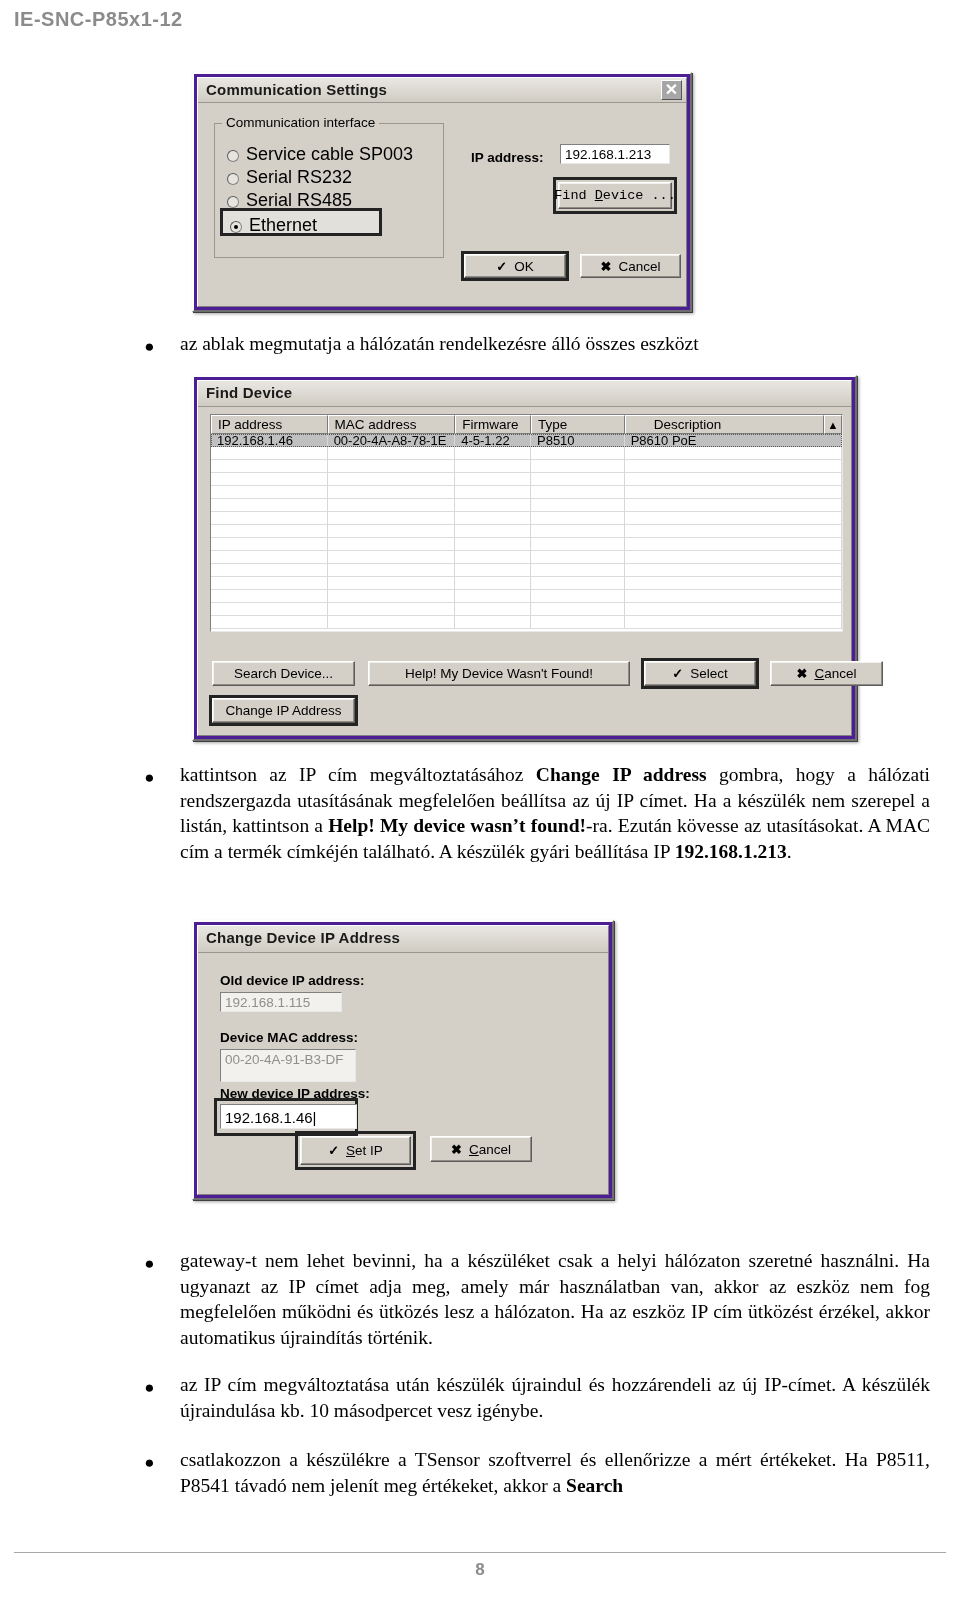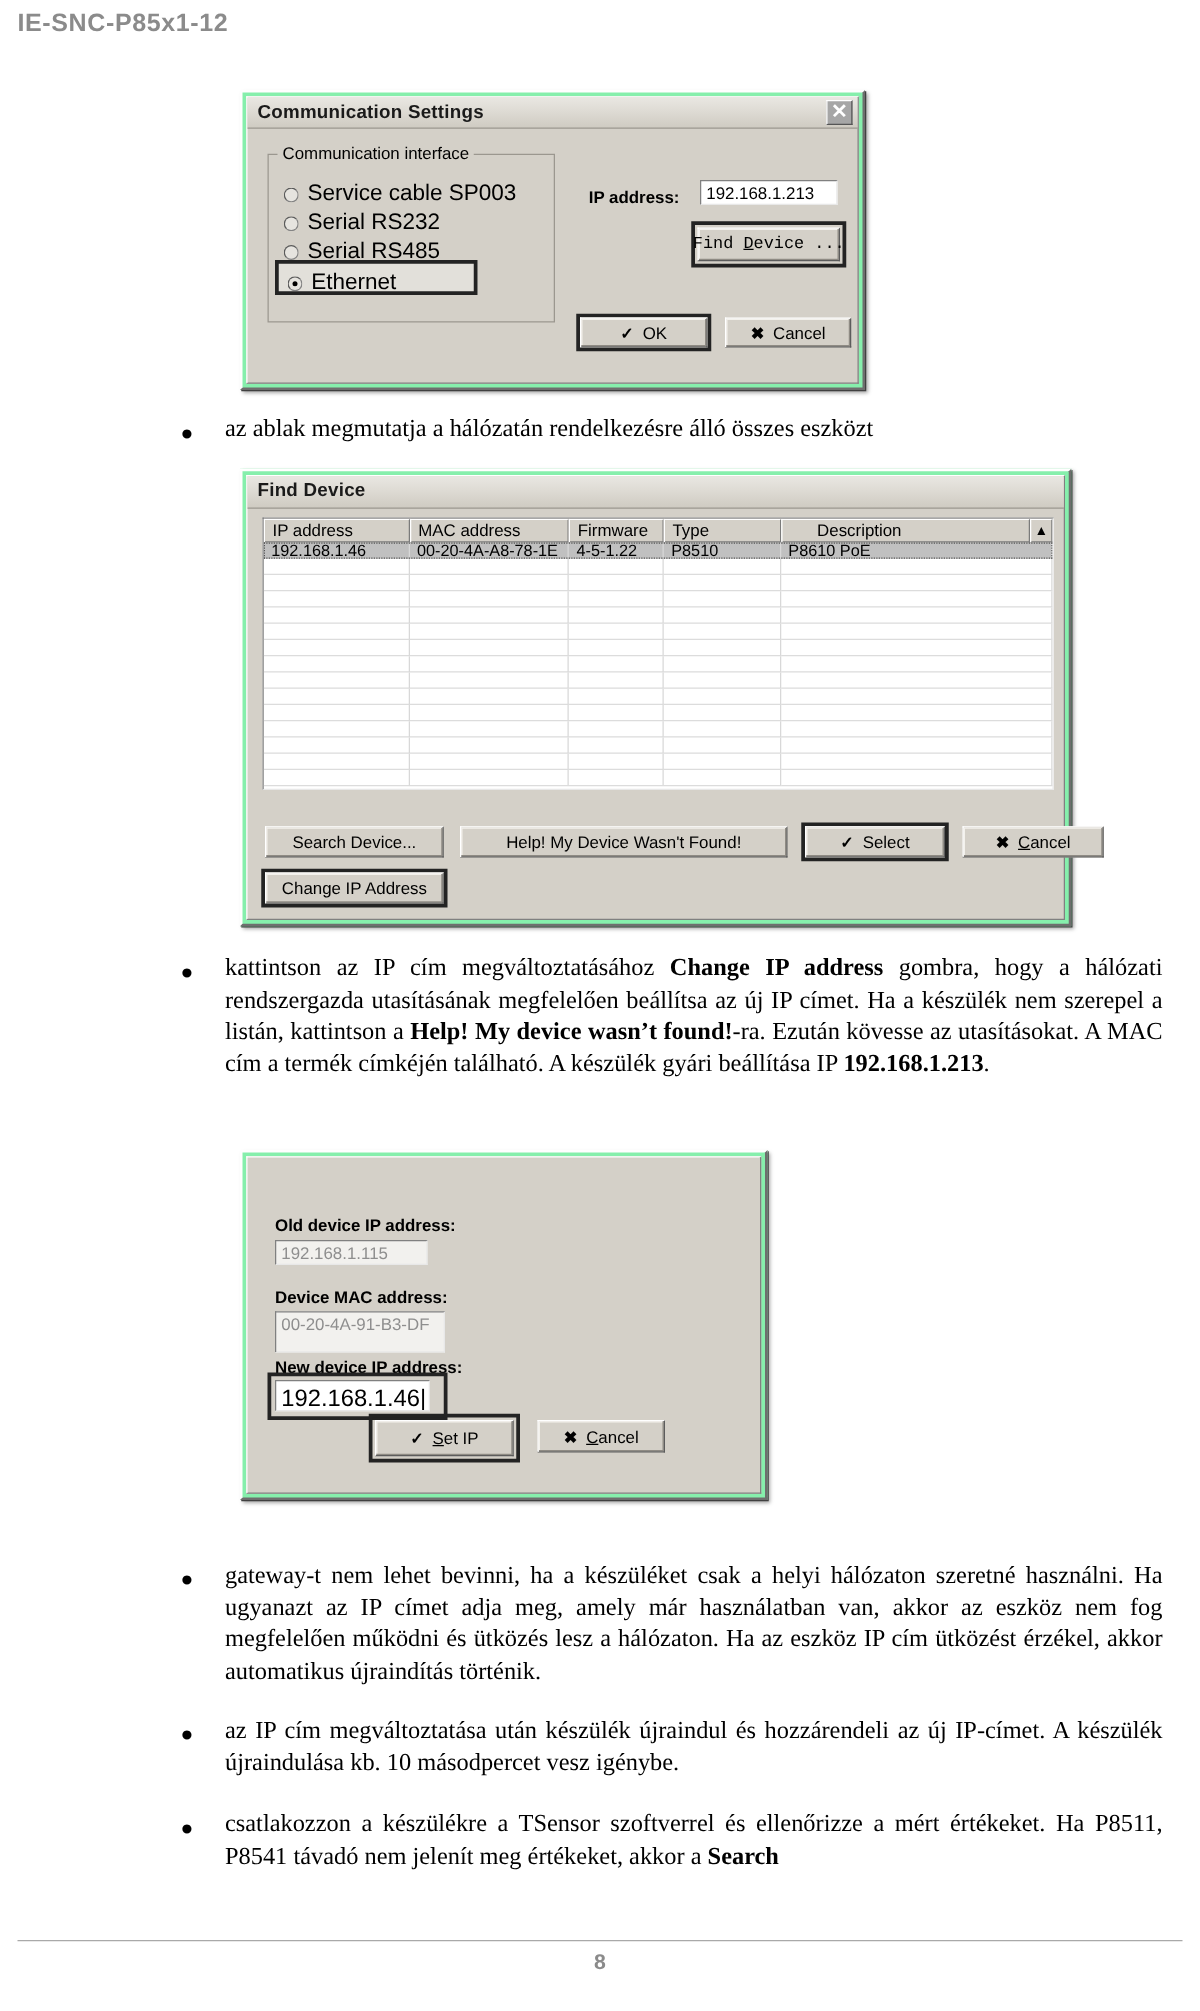--- a/index.html
+++ b/index.html
@@ -39,21 +39,21 @@
     position:absolute; left:0; top:3px;
     width:19px; text-align:center; font-size:17px; line-height:25px;
   }
   .bullet-block .btext { display:block; margin-left:40px; }
   .just { text-align:justify; text-justify:inter-word; }
   b, .b { font-weight:bold; }
 
   
   .dlg {
     position:absolute;
-    background:#86efac;
+    background:#4c1d95;
     border:2px solid #ffffff;
     border-right-color:#6e6e6e; border-bottom-color:#6e6e6e;
     box-shadow:1px 1px 0 #404040, 2px 2px 3px rgba(0,0,0,.35);
     font-family:"Liberation Sans", sans-serif;
     color:#000;
     padding:3px;
   }
   .dlg-inner {
     border:1px solid #ffffff;
     border-right-color:#808080; border-bottom-color:#808080;
@@ -390,30 +390,33 @@
 </div>
 
 <div class="bullet-block just" style="left:140px; top:762px; width:790px;">
   <span class="bullet">●</span>
   <span class="btext"><span>kattintson az IP cím megváltoztatásához </span><b>Change IP address</b><span> gombra, hogy a hálózati rendszergazda utasításának megfelelően beállítsa az új IP címet. Ha a készülék nem szerepel a listán, kattintson a </span><b>Help! My device wasn’t found!</b><span>-ra. Ezután kövesse az utasításokat. A MAC cím a termék címkéjén található. A készülék gyári beállítása IP </span><b>192.168.1.213</b><span>.</span></span>
 </div>
 
 <div class="dlg" style="left:192px; top:920px; width:422px; height:280px;">
   <div class="dlg-inner">
 
+    <div class="titlebar" style="height:27px;">
+      <span class="title">Change Device IP Address</span>
+    </div>
 
     <span class="lbl" style="left:22px; top:47px;">Old device IP address:</span>
     <div class="field readonly" style="left:22px; top:66px; width:122px; height:20px;">192.168.1.115</div>
 
     <span class="lbl" style="left:22px; top:104px;">Device MAC address:</span>
     <div class="field readonly" style="left:22px; top:123px; width:136px; height:33px;">00-20-4A-91-B3-DF</div>
 
     <span class="lbl" style="left:22px; top:160px;">New device IP address:</span>
     <div class="focusbox" style="left:16px; top:172px; width:144px; height:38px; background:transparent;"></div>
-    <div class="field" style="left:22px; top:178px; width:124px; height:25px; font-size:19px; padding-top:4px;">
+    <div class="field" style="left:22px; top:178px; width:137px; height:25px; font-size:15px; padding-top:4px;">
       <span>192.168.1.46</span><span>|</span>
     </div>
 
     <div class="btn-default-ring" style="left:97px; top:205px; width:121px; height:39px;"></div>
     <div class="btn" style="left:102px; top:210px; width:111px; height:29px;">
       <span class="glyph">✓</span>
       <span><u class="ak">S</u>et IP</span>
     </div>
     <div class="btn" style="left:232px; top:210px; width:102px; height:26px;">
       <span class="glyph">✖</span>

